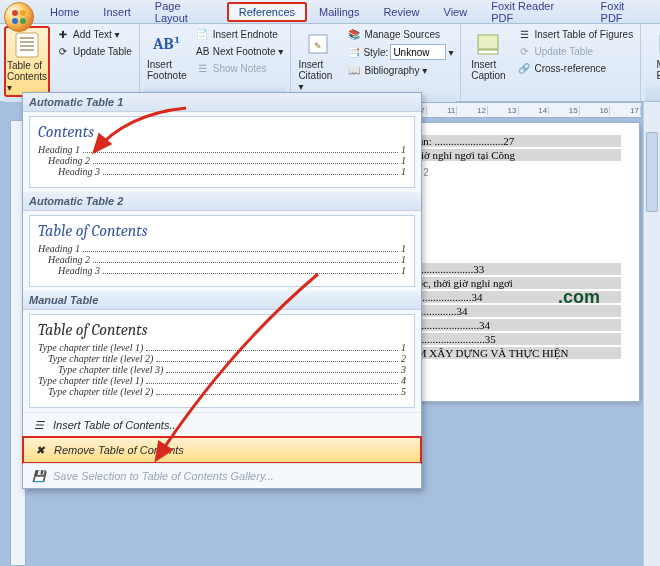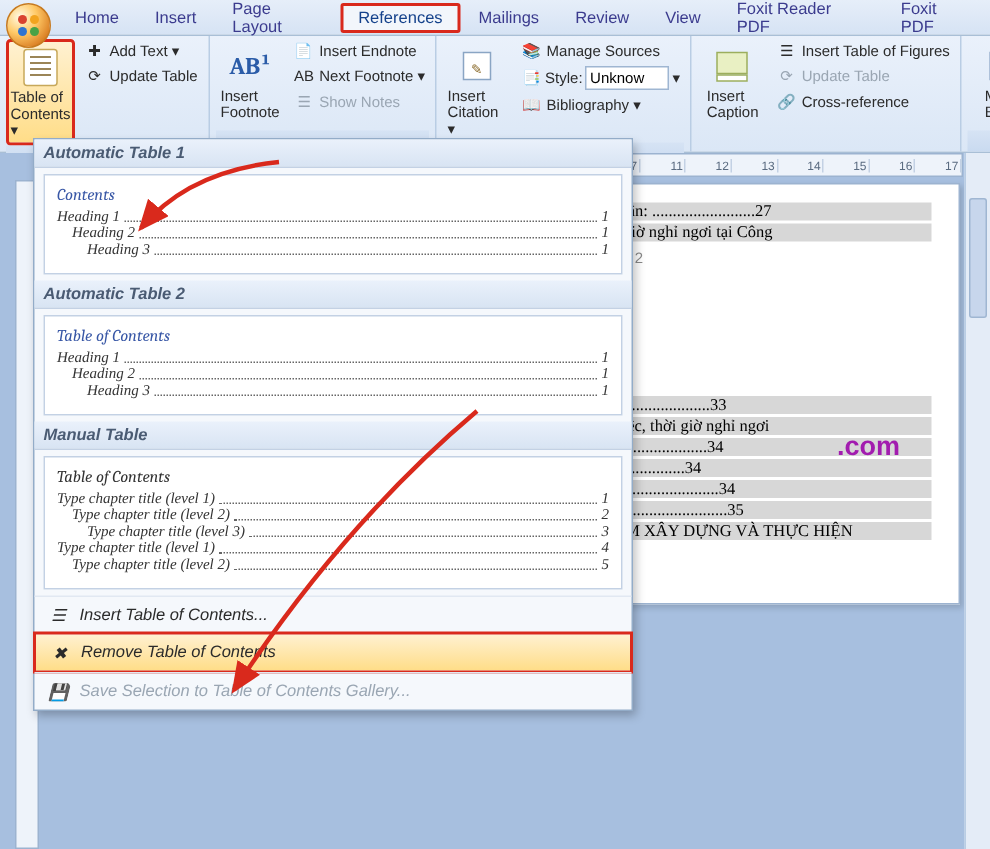--- a/index.html
+++ b/index.html
@@ -32,27 +32,27 @@
   .doc-wrap { position: absolute; left: 0; right: 0; top: 102px; bottom: 0; background: #a7bfdf; overflow: hidden; }
   .ruler-h { position:absolute; left:28px; right:18px; top:0; height:16px; background:#eef3fa; border:1px solid #9cb3d0; font-size:8px; color:#5a6b80; overflow:hidden; display:flex; align-items:center;}
   .ruler-mark { flex:1; text-align:right; border-right:1px solid #c3d1e4; padding-right:1px;}
   .ruler-v { position:absolute; left:10px; top:18px; bottom:0; width:16px; background:#eef3fa; border:1px solid #9cb3d0; }
   .page { position: absolute; left: 30px; top: 20px; width: 610px; background: #fff; border: 1px solid #9cb3d0; padding: 10px 18px 40px 200px; box-shadow: 2px 2px 4px rgba(0,0,0,.15);}
   .page p { font-size: 11px; font-family: "Times New Roman", serif; margin: 2px 0; }
   .hl-text { background: #d7d7d7; }
   .pagenum { text-align:center; color:#888; font-size:10px; margin:6px 0;}
   .tabhint { display:inline-block; background:#c7ddff; border:1px solid #7aa7e0; padding:2px 6px; font-size:10px; color:#1b4d89; border-radius:2px; margin-left:-80px;}
   .watermark { position:absolute; right:60px; top:248px; font-size:26px; font-weight:bold; pointer-events:none; }
-  .watermark .l1{ color:#5fb843;} .watermark .l2{ color:#a21caf; font-size:18px;}
+  .watermark .l1{ color:#5fb843;} .watermark .l2{ color:#14532d; font-size:18px;}
 
   
   .toc-panel { position: absolute; left: 22px; top: 92px; width: 400px; background: #f5f8fc; border: 1px solid #93acc8; box-shadow: 2px 3px 6px rgba(0,0,0,.25); z-index: 50; font-style: italic; }
   .toc-hdr { background: linear-gradient(#eaf1fb,#d8e4f3); padding: 3px 6px; font-size: 11px; font-weight: bold; color: #4a5b73; border-bottom:1px solid #c3d1e4;}
   .toc-card { background: #fff; border: 1px solid #c3d1e4; margin: 4px 6px; padding: 6px 8px 10px 8px; }
-  .toc-title { color: #3857a6; font-family: "Cambria","Times New Roman",serif; font-size: 11px; margin-bottom: 3px;}
+  .toc-title { color: #3857a6; font-family: "Cambria","Times New Roman",serif; font-size: 16px; margin-bottom: 3px;}
   .toc-title.k { color:#333; }
   .toc-line { display: flex; font-size: 10px; color: #333; font-family:"Times New Roman",serif; }
   .toc-line .t { white-space: nowrap; }
   .toc-line .d { flex: 1; border-bottom: 1px dotted #666; margin: 0 3px 2px 3px; }
   .toc-line .n { }
   .toc-line.ind1 .t { padding-left: 10px; }
   .toc-line.ind2 .t { padding-left: 20px; }
   .toc-row { display:flex; align-items:center; gap:6px; padding:4px 8px; font-size:11px; color:#2b2b2b; border-top:1px solid #e1e8f2;}
   .toc-row.hl { background: linear-gradient(#fff1d1,#ffdd88); border:2px solid #d9291c; margin:-1px; }
   .toc-row.dim { color:#9aa6b3; }

